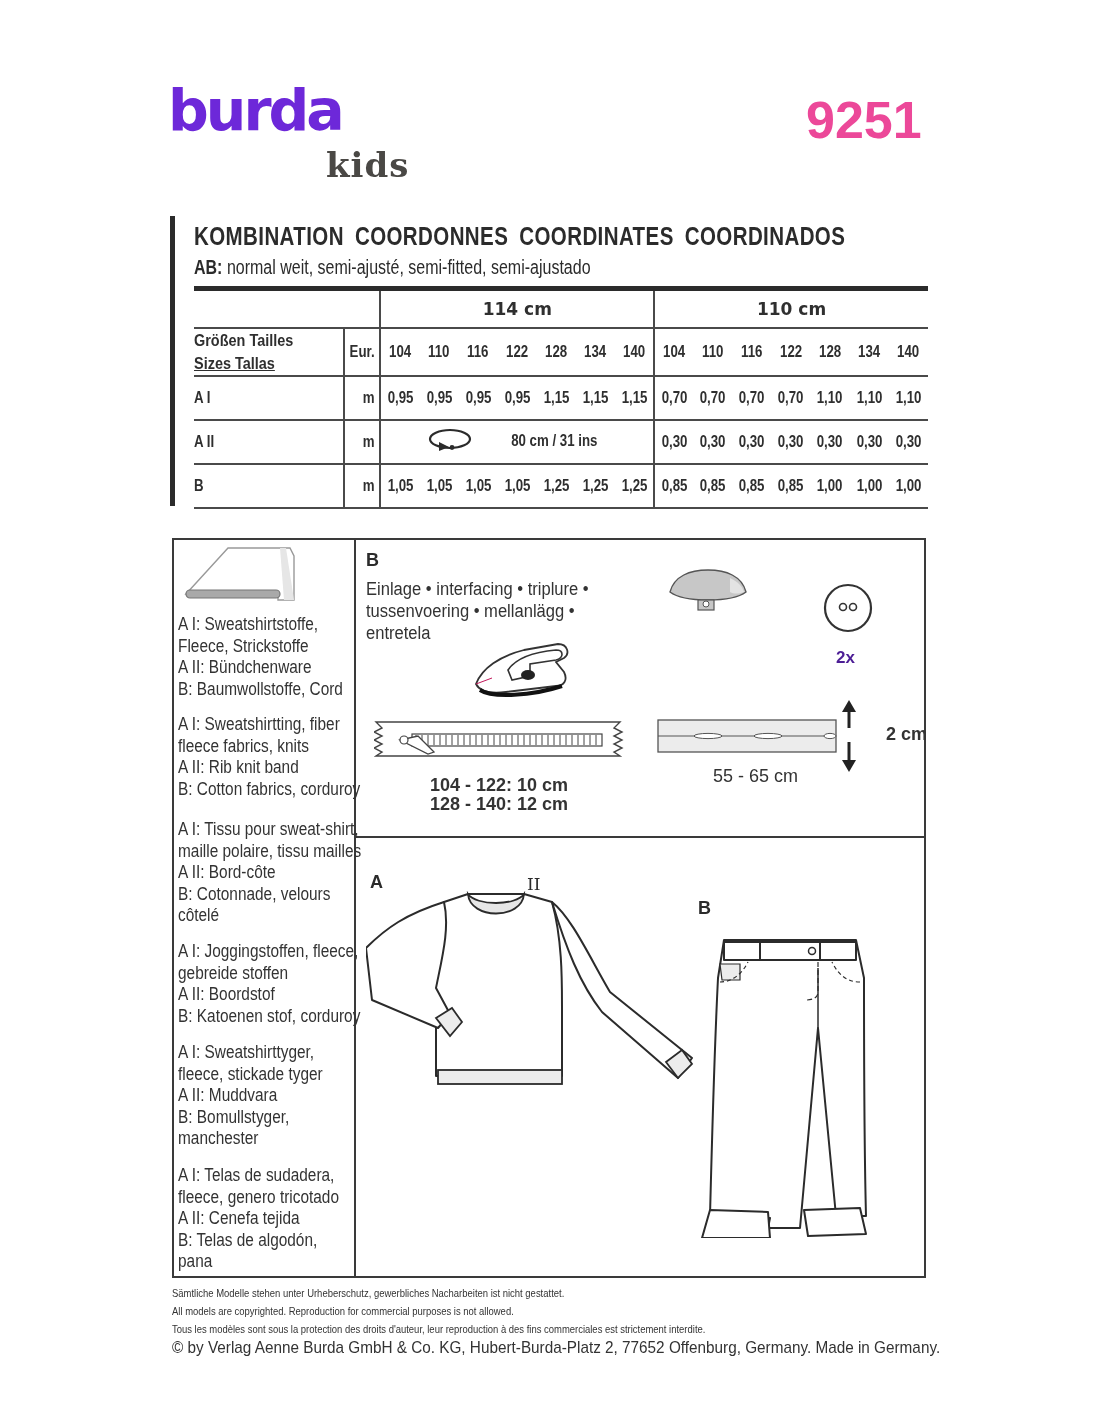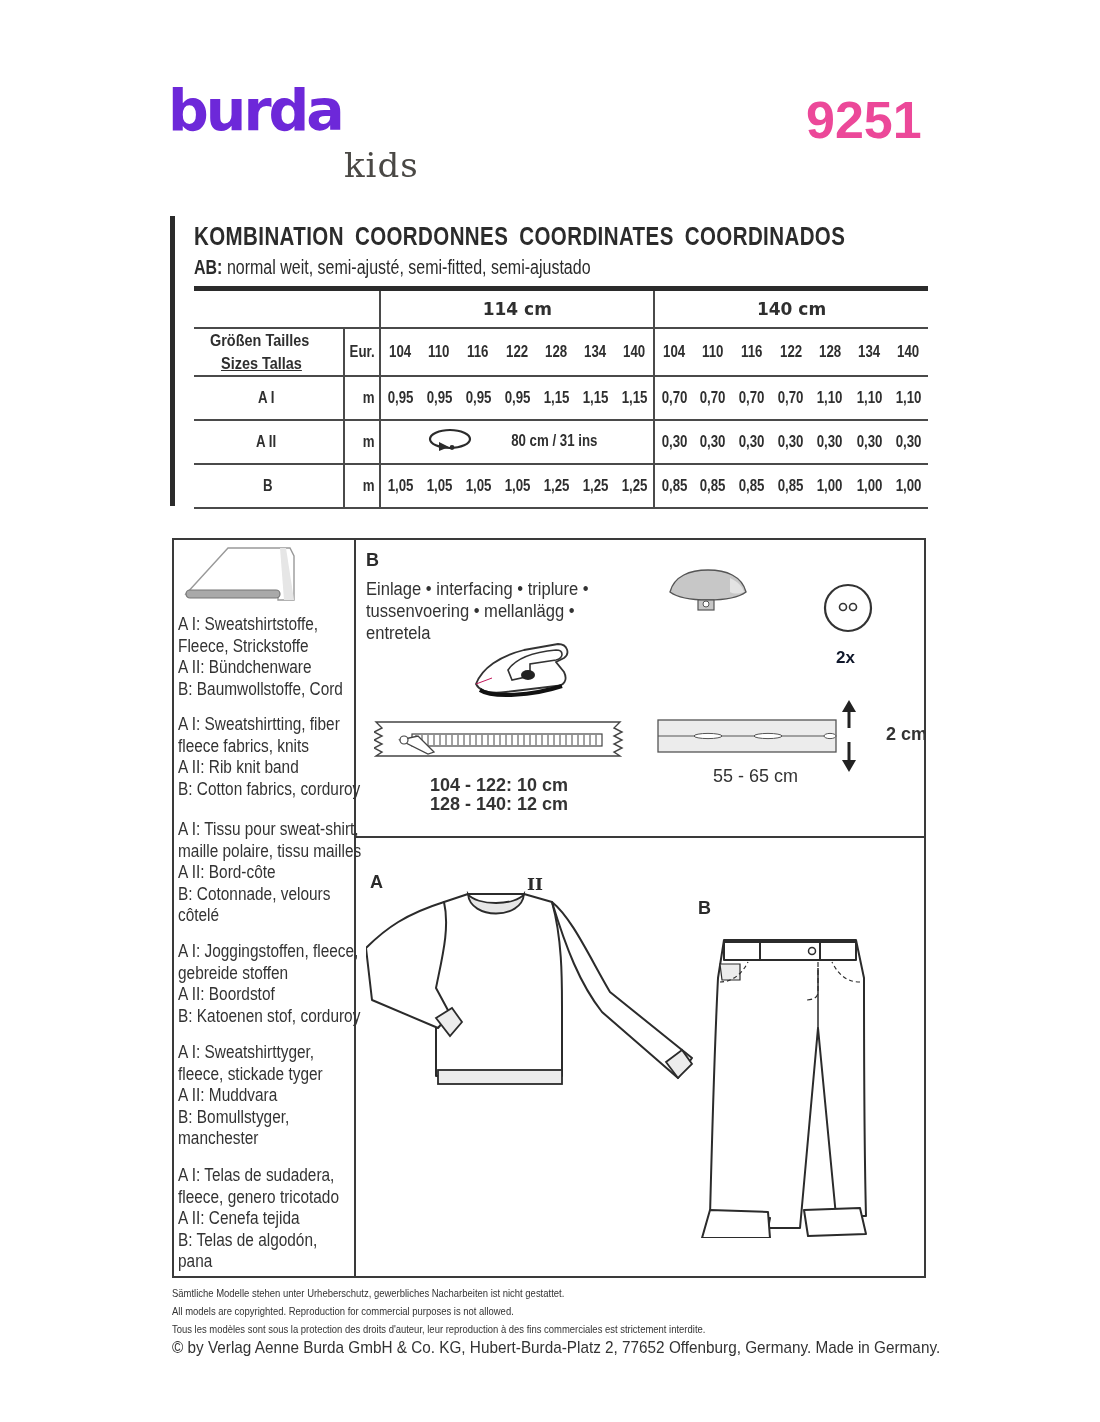--- a/index.html
+++ b/index.html
@@ -1,60 +1,60 @@
 <!DOCTYPE html>
 <html><head>
 <meta charset="utf-8">
 <style>
   html, body { margin:0; padding:0; background:#ffffff; }
   body { width:1100px; height:1422px; position:relative; overflow:hidden; color:#2b2b2b; font-family:"Liberation Sans", sans-serif; }
   .abs { position:absolute; }
 
   
   .logo { left:168px; top:82px; font-family:"DejaVu Sans", sans-serif; font-size:57px; font-weight:bold; color:#6d28d9; letter-spacing:-3px; line-height:1; }
-  .kids { left:326px; top:148px; font-family:"DejaVu Serif", serif; font-size:34px; font-weight:normal; color:#4a4845; letter-spacing:1px; line-height:1;margin-left:18px; }
+  .kids { left:326px; top:148px; font-family:"DejaVu Serif", serif; font-size:34px; font-weight:bold; color:#4a4845; letter-spacing:1px; line-height:1; }
   .pattern-no { left:806px; top:94px; font-family:"Liberation Sans", sans-serif; font-size:52px; font-weight:bold; color:#ec4899; line-height:1; }
 
   
   .vbar { left:170px; top:216px; width:5px; height:290px; background:#2b2b2b; }
   .title { left:194px; top:222px; font-family:"Liberation Sans Narrow","Liberation Sans", sans-serif; font-size:25px; font-weight:bold; transform:scaleX(0.82); transform-origin:left top; white-space:nowrap; letter-spacing:0.5px; word-spacing:6px; color:#2b2b2b; }
   .fit { left:194px; top:256px; font-size:20px; transform:scaleX(0.80); transform-origin:left top; white-space:nowrap; color:#2b2b2b; }
   .fit b { font-weight:bold; }
 
   
   table.sizes { position:absolute; left:194px; top:286px; width:734px; border-collapse:collapse; table-layout:fixed; font-family:"Liberation Sans", sans-serif; }
   table.sizes td { border:2px solid #4a4a4a; border-left:none; border-right:none; padding:0; height:42px; text-align:center; font-size:17px; font-weight:bold; color:#2f2f2f; }
   table.sizes tr.top td { border-top:5px solid #2b2b2b; height:36px; }
   table.sizes tr.sizes-row td { height:46px; }
   table.sizes td.vl { border-left:2px solid #4a4a4a; }
-  table.sizes td.lbl { text-align:center;margin-left:36px; }
+  table.sizes td.lbl { text-align:left;margin-left:36px; }
   table.sizes td.unit { text-align:right; padding-right:3px; }
   .narrow { display:inline-block; transform:scaleX(0.78); }
   .hdrcm { font-family:"DejaVu Sans", sans-serif; font-size:17px; font-weight:bold; }
   .lblsm { font-size:17px; line-height:23px; display:inline-block; transform:scaleX(0.85); transform-origin:left center; white-space:nowrap; }
   .under { text-decoration:underline; }
 
   
   .bigbox { left:172px; top:538px; width:754px; height:740px; border:2px solid #3a3a3a; box-sizing:border-box; }
   .col-left { left:172px; top:538px; width:184px; height:740px; border-right:2px solid #3a3a3a; box-sizing:border-box; }
   .hline { left:356px; top:836px; width:570px; height:2px; background:#3a3a3a; }
   .fabric-group { position:absolute; left:178px; font-size:17.5px; line-height:21.5px; color:#333; transform:scaleX(0.88); transform-origin:left top; white-space:nowrap; }
   .fabric-group div { white-space:nowrap; }
 
   .secB { left:366px; top:550px; font-weight:bold; font-size:18px; }
   .interfacing { left:366px; top:578px; font-size:18px; line-height:22px; color:#333; transform:scaleX(0.92); transform-origin:left top; }
   .zip-lbl { left:430px; top:776px; font-size:18px; font-weight:bold; line-height:19px; color:#333; }
-  .btn-count { left:836px; top:648px; font-size:17px; font-weight:bold; color:#0f172a; }
+  .btn-count { left:836px; top:648px; font-size:17px; font-weight:bold; color:#4c1d95; }
   .elastic-w { left:886px; top:724px; font-size:18px; font-weight:bold; color:#333; }
   .elastic-l { left:713px; top:766px; font-size:18px; font-weight:normal; color:#333; }
 
   .lblA { left:370px; top:872px; font-weight:bold; font-size:18px; }
   .lblB2 { left:698px; top:898px; font-weight:bold; font-size:18px; }
   .lblI { left:455px; top:930px; font-family:"DejaVu Serif", serif; font-weight:bold; font-size:17px; }
-  .lblII { left:527px; top:874px; font-family:"DejaVu Serif", serif; font-weight:bold; font-size:17px; }
+  .lblII { left:527px; top:874px; font-family:"DejaVu Serif", serif; font-weight:normal; font-size:17px; }
 
   
   .foot-sm { left:172px; font-size:11px; color:#333; transform:scaleX(0.86); transform-origin:left top; white-space:nowrap; }
   .foot-big { left:172px; top:1338px; font-size:17px; color:#333; transform:scaleX(0.90); transform-origin:left top; white-space:nowrap; }
 </style>
 </head>
 <body>
 
 <div class="abs logo">burda</div>
 <div class="abs kids">kids</div>
@@ -80,21 +80,21 @@
       <col style="width:39px">
       <col style="width:39px">
       <col style="width:39px">
       <col style="width:39px">
       <col style="width:39px">
   </colgroup>
   <tbody>
       <tr class="top">
     <td colspan="2"></td>
     <td colspan="7" class="vl"><span class="hdrcm">114 cm</span></td>
-    <td colspan="7" class="vl"><span class="hdrcm">140 cm</span></td>
+    <td colspan="7" class="vl"><span class="hdrcm">110 cm</span></td>
   </tr>
   <tr class="sizes-row">
     <td class="lbl">
       <span class="lblsm">Größen  Tailles</span><br>
       <span class="lblsm under">Sizes  Tallas</span>
     </td>
     <td class="vl"><span class="narrow">Eur.</span></td>
     <td class="vl"><span class="narrow">104</span></td>
     <td><span class="narrow">110</span></td>
     <td><span class="narrow">116</span></td>

